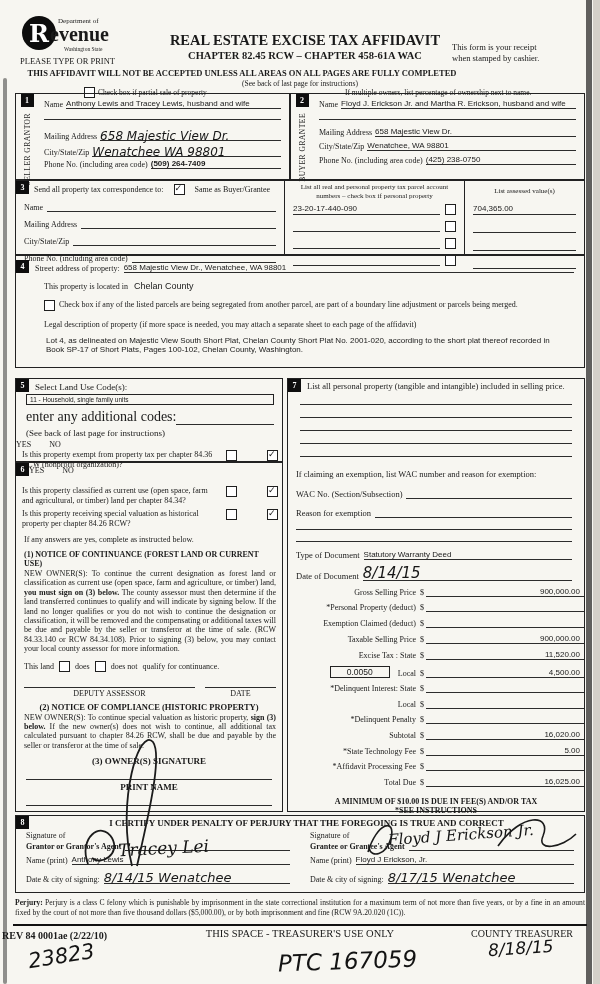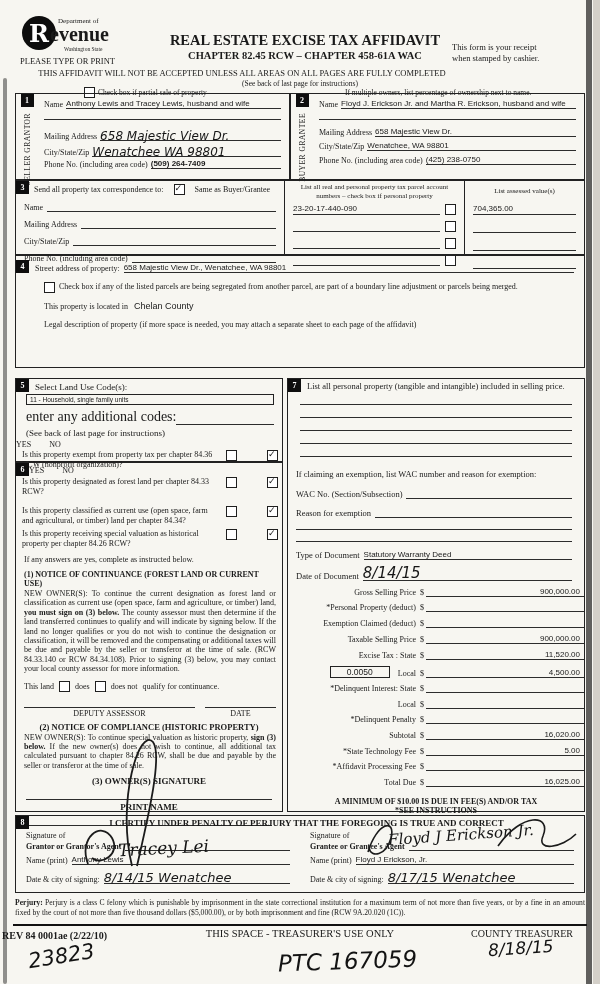--- a/index.html
+++ b/index.html
@@ -30,21 +30,21 @@
   .logo{position:absolute;left:22px;top:14px;width:130px;height:46px;}
   .logo-circle{position:absolute;left:0;top:2px;width:34px;height:34px;background:#0d0d0d;border-radius:50%;}
   .logo-r{position:absolute;left:7px;top:3px;color:#fff;font-size:24px;font-weight:bold;font-family:"DejaVu Serif",serif;}
   .logo-dept{position:absolute;left:36px;top:3px;font-size:7px;}
   .logo-rev{position:absolute;left:28px;top:9px;font-size:20px;font-weight:bold;letter-spacing:0;}
   .logo-state{position:absolute;left:42px;top:32px;font-size:5.5px;}
   .please{position:absolute;left:20px;top:56px;font-size:8.5px;}
   .title{position:absolute;left:150px;top:32px;width:310px;text-align:center;font-size:14.5px;font-weight:bold;}
   .subtitle{position:absolute;left:150px;top:50px;width:310px;text-align:center;font-size:10.5px;font-weight:bold;}
   .receipt{position:absolute;left:452px;top:42px;width:125px;font-size:8.5px;line-height:11px;}
-  .warning{position:absolute;left:0;top:68px;width:484px;text-align:center;font-size:8.5px;font-weight:normal;}
+  .warning{position:absolute;left:0;top:68px;width:484px;text-align:center;font-size:8.5px;font-weight:bold;}
   .seeback{position:absolute;left:0;top:79px;width:600px;text-align:center;font-size:7.5px;}
   .partial{position:absolute;left:84px;top:87px;font-size:7.5px;display:flex;align-items:center;gap:3px;}
   .multi{position:absolute;left:345px;top:88px;font-size:7.5px;}
 
   
   .pbox{display:flex;}
   .pbox .side{width:22px;border-right:0;display:flex;flex-direction:column;align-items:center;}
   .pfields{flex:1;padding:3px 8px 0 6px;display:flex;flex-direction:column;}
   .frow{display:flex;align-items:flex-end;margin-top:4px;}
   .frow .lbl{white-space:nowrap;}
@@ -222,29 +222,30 @@
         </div>
     </div>
   </div>
 
   <div class="box" style="left:15px;top:255px;width:570px;height:113px;padding:0;">
     <div style="display:flex;align-items:flex-end;margin:4px 10px 0 0;">
       <div class="tab">4</div>
       <span class="lbl" style="margin-left:6px;white-space:nowrap;">Street address of property:</span>
       <span class="ul fill typed" style="margin-left:4px;">658 Majestic View Dr., Wenatchee, WA 98801</span>
     </div>
+    <div style="margin:8px 10px 0 28px;" class="lbl">
+      <span>This property is located in</span>
+      <span class="typed" style="font-size:9px;margin-left:4px;">Chelan County</span>
+    </div>
     <div style="margin:9px 10px 0 28px;display:flex;align-items:flex-start;gap:4px;" class="lbl">
       <span class="cb"></span>
       <span>Check box if any of the listed parcels are being segregated from another parcel, are part of a boundary line adjustment or parcels being merged.</span>
     </div>
-    <div style="margin:8px 10px 0 28px;" class="lbl">
-      <span>This property is located in</span>
-      <span class="typed" style="font-size:9px;margin-left:4px;">Chelan County</span>
-    </div>
     <div style="margin:9px 10px 0 28px;" class="lbl">Legal description of property (if more space is needed, you may attach a separate sheet to each page of the affidavit)</div>
+    <div style="margin:7px 16px 0 30px;" class="typed">Lot 4, as delineated on Majestic View South Short Plat, Chelan County Short Plat No. 2001-020, according to the short plat thereof recorded in Book SP-17 of Short Plats, Pages 100-102, Chelan County, Washington.</div>
   </div>
 
   <div class="box" style="left:15px;top:378px;width:268px;height:84px;">
     <div style="display:flex;align-items:flex-end;">
       <div class="tab">5</div>
       <span class="lbl" style="font-size:9px;margin-left:6px;">Select Land Use Code(s):</span>
     </div>
     <div style="border:1px solid #222;margin:2px 8px 0 10px;padding:1px 3px;font-family:'Liberation Sans',sans-serif;font-size:6.5px;">11 - Household, single family units</div>
     <div class="row" style="margin:4px 8px 0 10px;">
       <span class="lbl" style="font-size:14px;">enter any additional codes:</span>
@@ -264,27 +265,20 @@
     </div>
   </div>
 
   <div class="box" style="left:15px;top:462px;width:268px;height:350px;">
     <div style="display:flex;align-items:flex-start;">
       <div class="tab">6</div>
       <div class="fill yn" style="margin-top:3px;">
         <span>YES</span>
         <span>NO</span>
       </div>
-    </div>
-    <div class="q" style="margin:1px 0 0 6px;">
-      <span class="qtext">Is this property designated as forest land per chapter 84.33 RCW?</span>
-      <span class="qboxes">
-          <span class="cb"></span>
-          <span class="cb checked"></span>
-        </span>
     </div>
     <div class="q" style="margin:10px 0 0 6px;">
       <span class="qtext">Is this property classified as current use (open space, farm and agricultural, or timber) land per chapter 84.34?</span>
       <span class="qboxes">
           <span class="cb"></span>
           <span class="cb checked"></span>
         </span>
     </div>
     <div class="q" style="margin:4px 0 0 6px;">
       <span class="qtext">Is this property receiving special valuation as historical property per chapter 84.26 RCW?</span>

